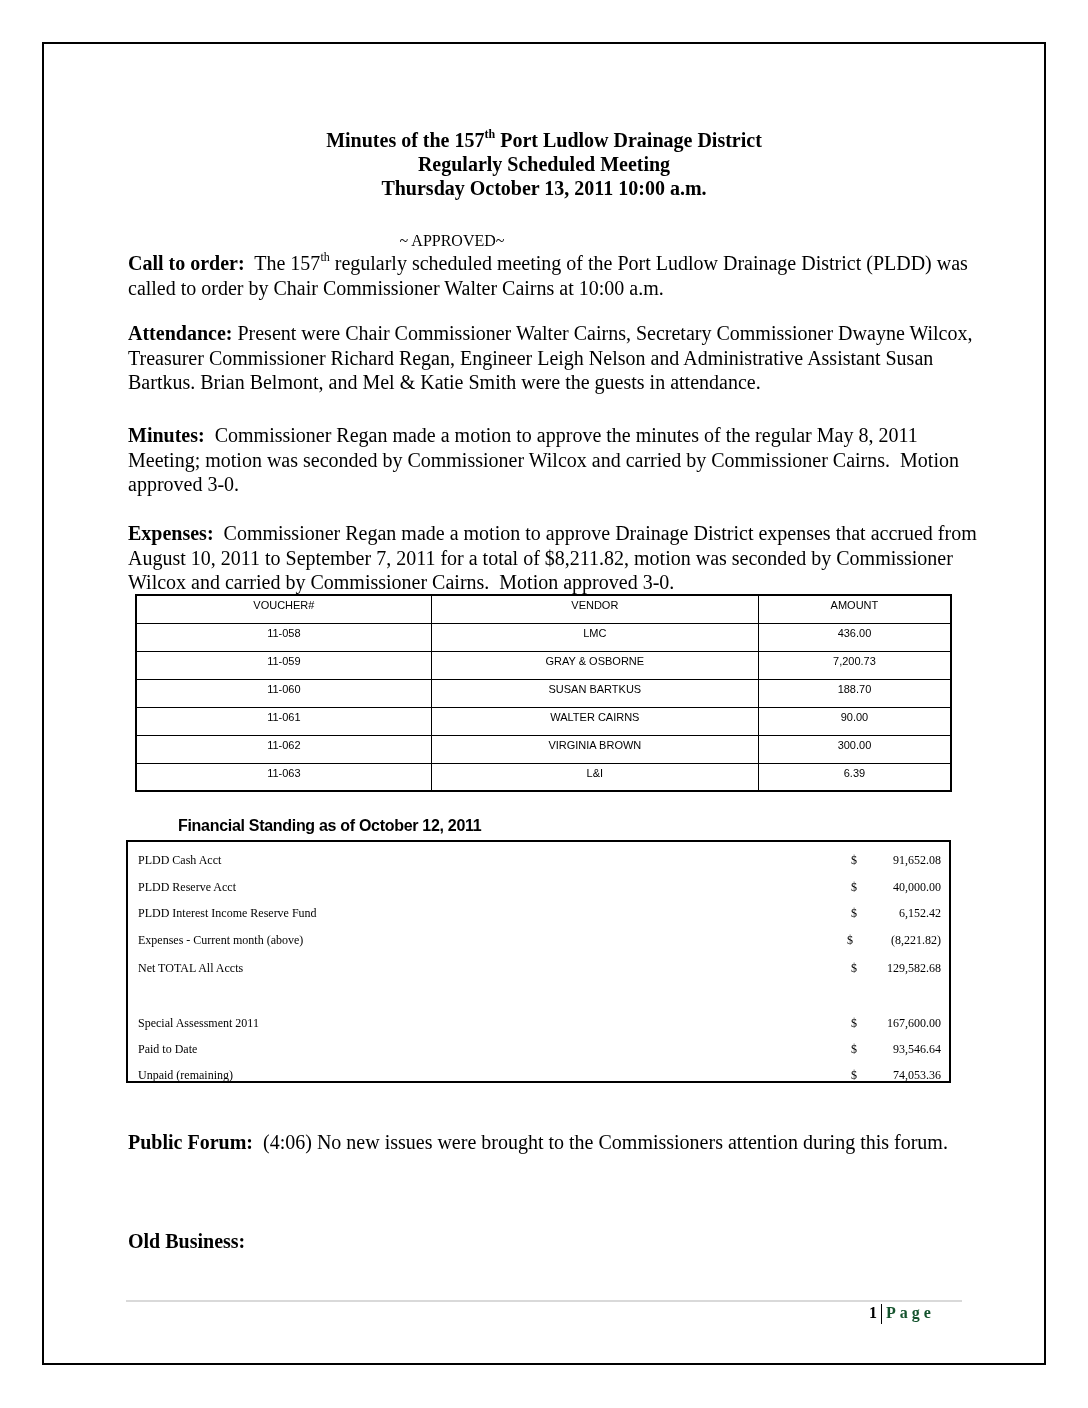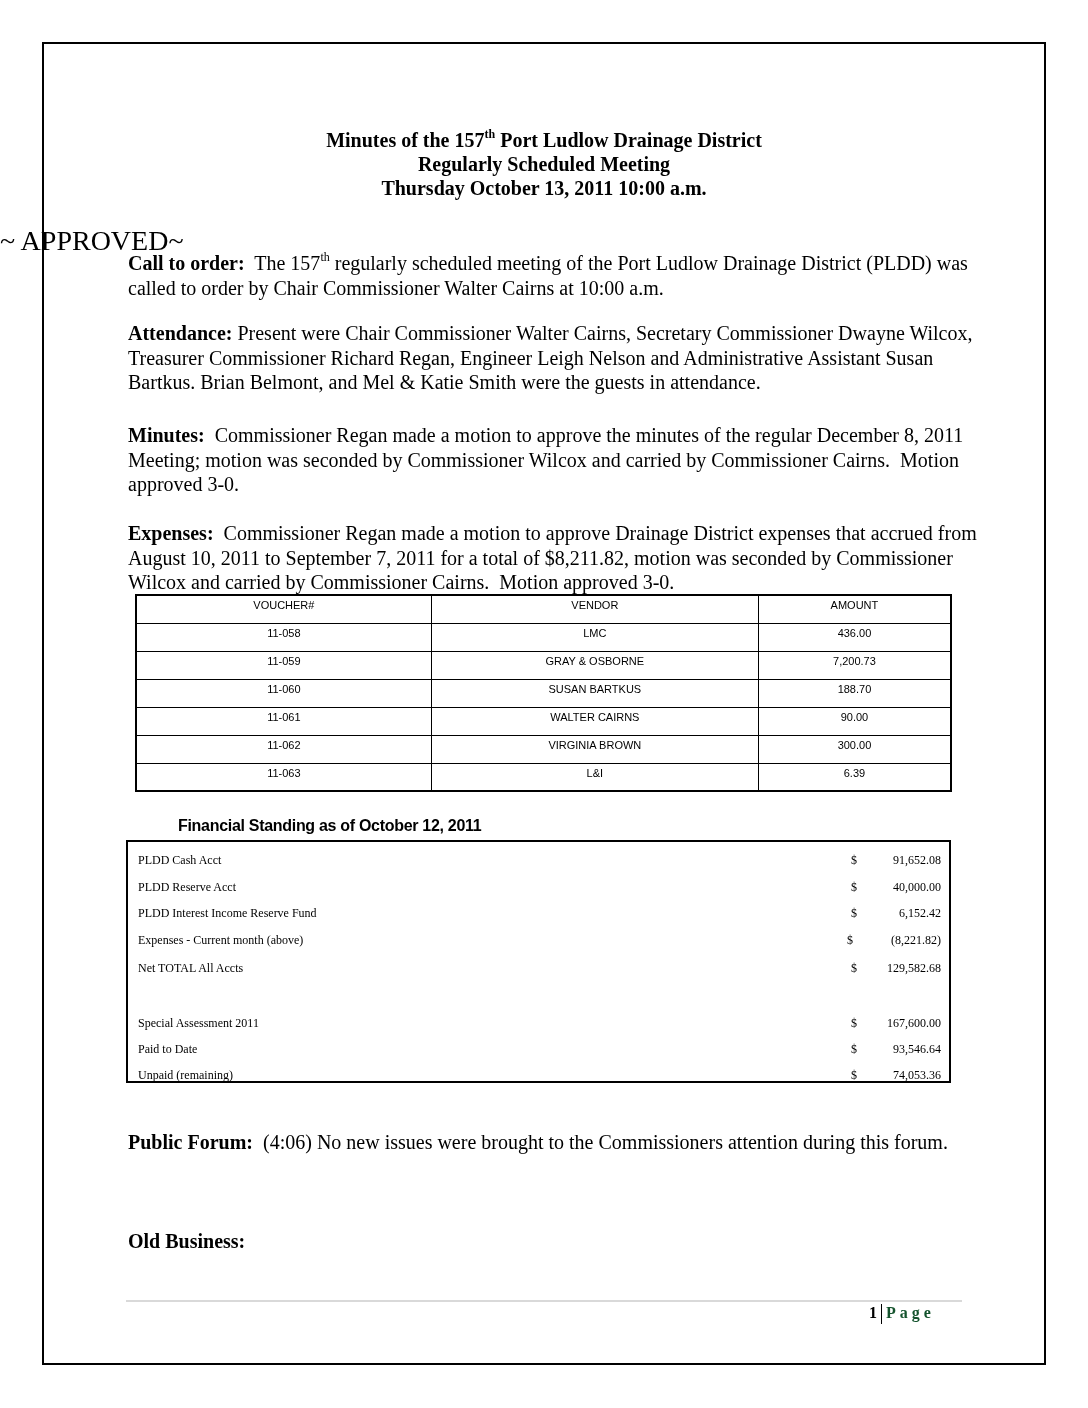--- a/index.html
+++ b/index.html
@@ -3,22 +3,22 @@
 <meta charset="utf-8">
 <style>
   html, body { margin: 0; padding: 0; background: #ffffff; }
   body { width: 1088px; height: 1408px; position: relative; overflow: hidden;
          font-family: "Liberation Serif", "DejaVu Serif", serif; color: #000; }
   .page-border { position: absolute; left: 42px; top: 42px; width: 1000px; height: 1319px;
                  border: 2px solid #000; box-sizing: content-box; }
   .title-block { position: absolute; left: 0; width: 1088px; top: 128px; text-align: center;
                  font-weight: bold; font-size: 20px; line-height: 24px; }
   .title-block sup { font-size: 12px; line-height: 0; vertical-align: 9px; }
-  .approved { position: absolute; left: 0; width: 904px; top: 229px; 
-              font-size: 28px; line-height: 24px; }
+  .approved { position: absolute; left: 0; width: 904px; top: 229px; text-align: center;
+              font-size: 16px; line-height: 24px; }
   .para { position: absolute; left: 128px; width: 850px; font-size: 20px; line-height: 24.5px; }
   .para b { font-weight: bold; }
   .para sup { font-size: 12px; line-height: 0; vertical-align: 9px; }
 
   
   .voucher-table { position: absolute; left: 135px; top: 594px; width: 817px;
                    border-collapse: collapse; border: 2px solid #000;
                    font-family: "Liberation Sans", "DejaVu Sans", sans-serif; font-size: 11px; }
   .voucher-table td, .voucher-table th { border: 1px solid #000; height: 28px; padding: 0 9px;
                    vertical-align: top; padding-top: 3px; font-weight: normal; box-sizing: border-box; }
@@ -56,21 +56,21 @@
 
 <div class="para" style="top:251px;">
   <b>Call to order:</b><span style="white-space:pre-wrap">  The 157</span><sup>th</sup><span> regularly scheduled meeting of the Port Ludlow Drainage District (PLDD) was called to order by Chair Commissioner Walter Cairns at 10:00 a.m.</span>
 </div>
 
 <div class="para" style="top:321px;">
   <b>Attendance:</b><span> Present were Chair Commissioner Walter Cairns, Secretary Commissioner Dwayne Wilcox, Treasurer Commissioner Richard Regan, Engineer Leigh Nelson and Administrative Assistant Susan Bartkus.   Brian Belmont, and Mel &amp; Katie Smith were the guests in attendance.</span>
 </div>
 
 <div class="para" style="top:423px;">
-  <b>Minutes:</b><span style="white-space:pre-wrap">  Commissioner Regan made a motion to approve the minutes of the regular December 8, 2011 Meeting; motion was seconded by Commissioner Wilcox and carried by Commissioner Cairns.  Motion approved 3-0.</span>
+  <b>Minutes:</b><span style="white-space:pre-wrap">  Commissioner Regan made a motion to approve the minutes of the regular May 8, 2011 Meeting; motion was seconded by Commissioner Wilcox and carried by Commissioner Cairns.  Motion approved 3-0.</span>
 </div>
 
 <div class="para" style="top:521px;">
   <b>Expenses:</b><span style="white-space:pre-wrap">  Commissioner Regan made a motion to approve Drainage District expenses that accrued from August 10, 2011 to September 7, 2011 for a total of $8,211.82, motion was seconded by Commissioner Wilcox and carried by Commissioner Cairns.  Motion approved 3-0.</span>
 </div>
 
 <table class="voucher-table">
   <tbody>
       <tr>
     <th class="c1">VOUCHER#</th>

